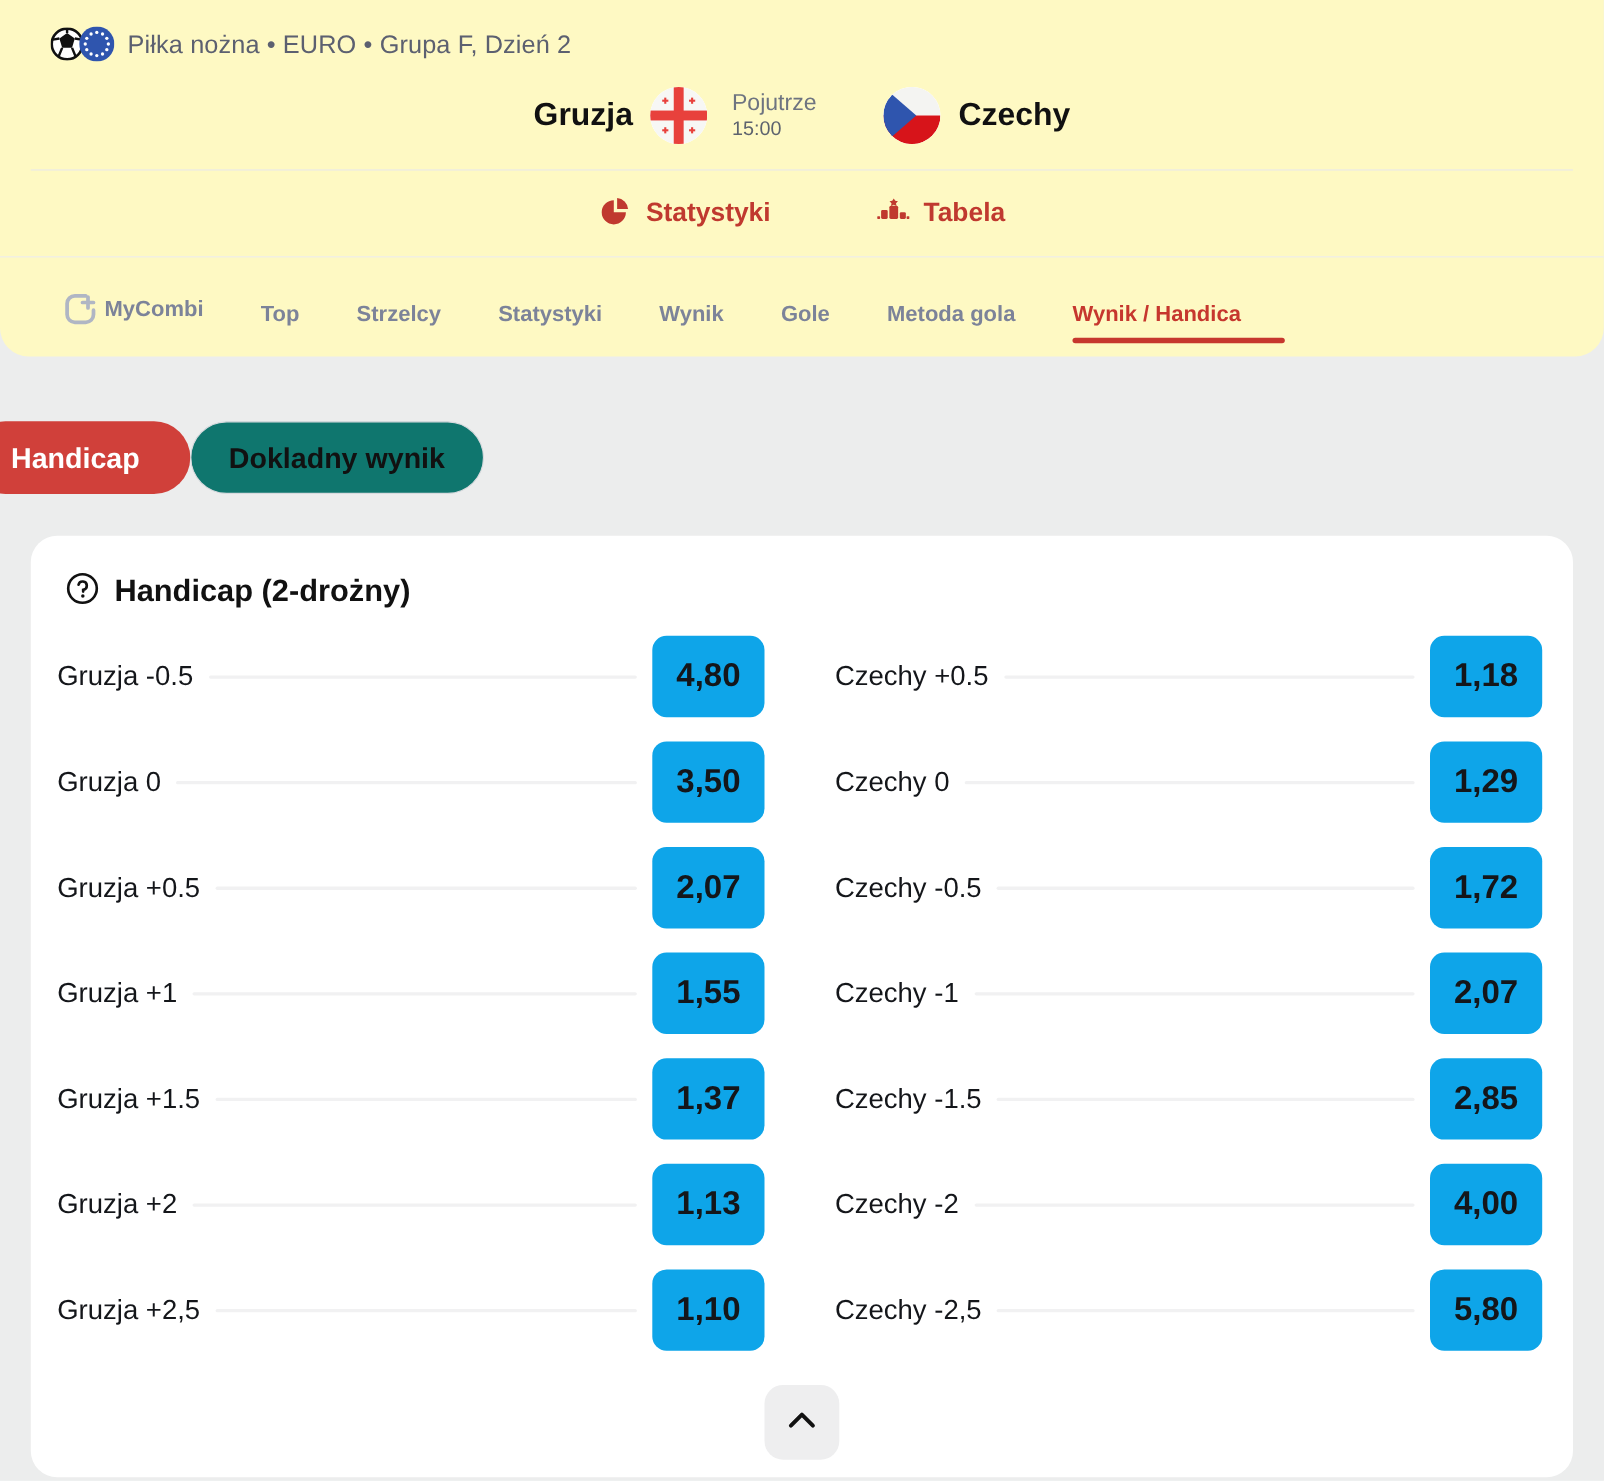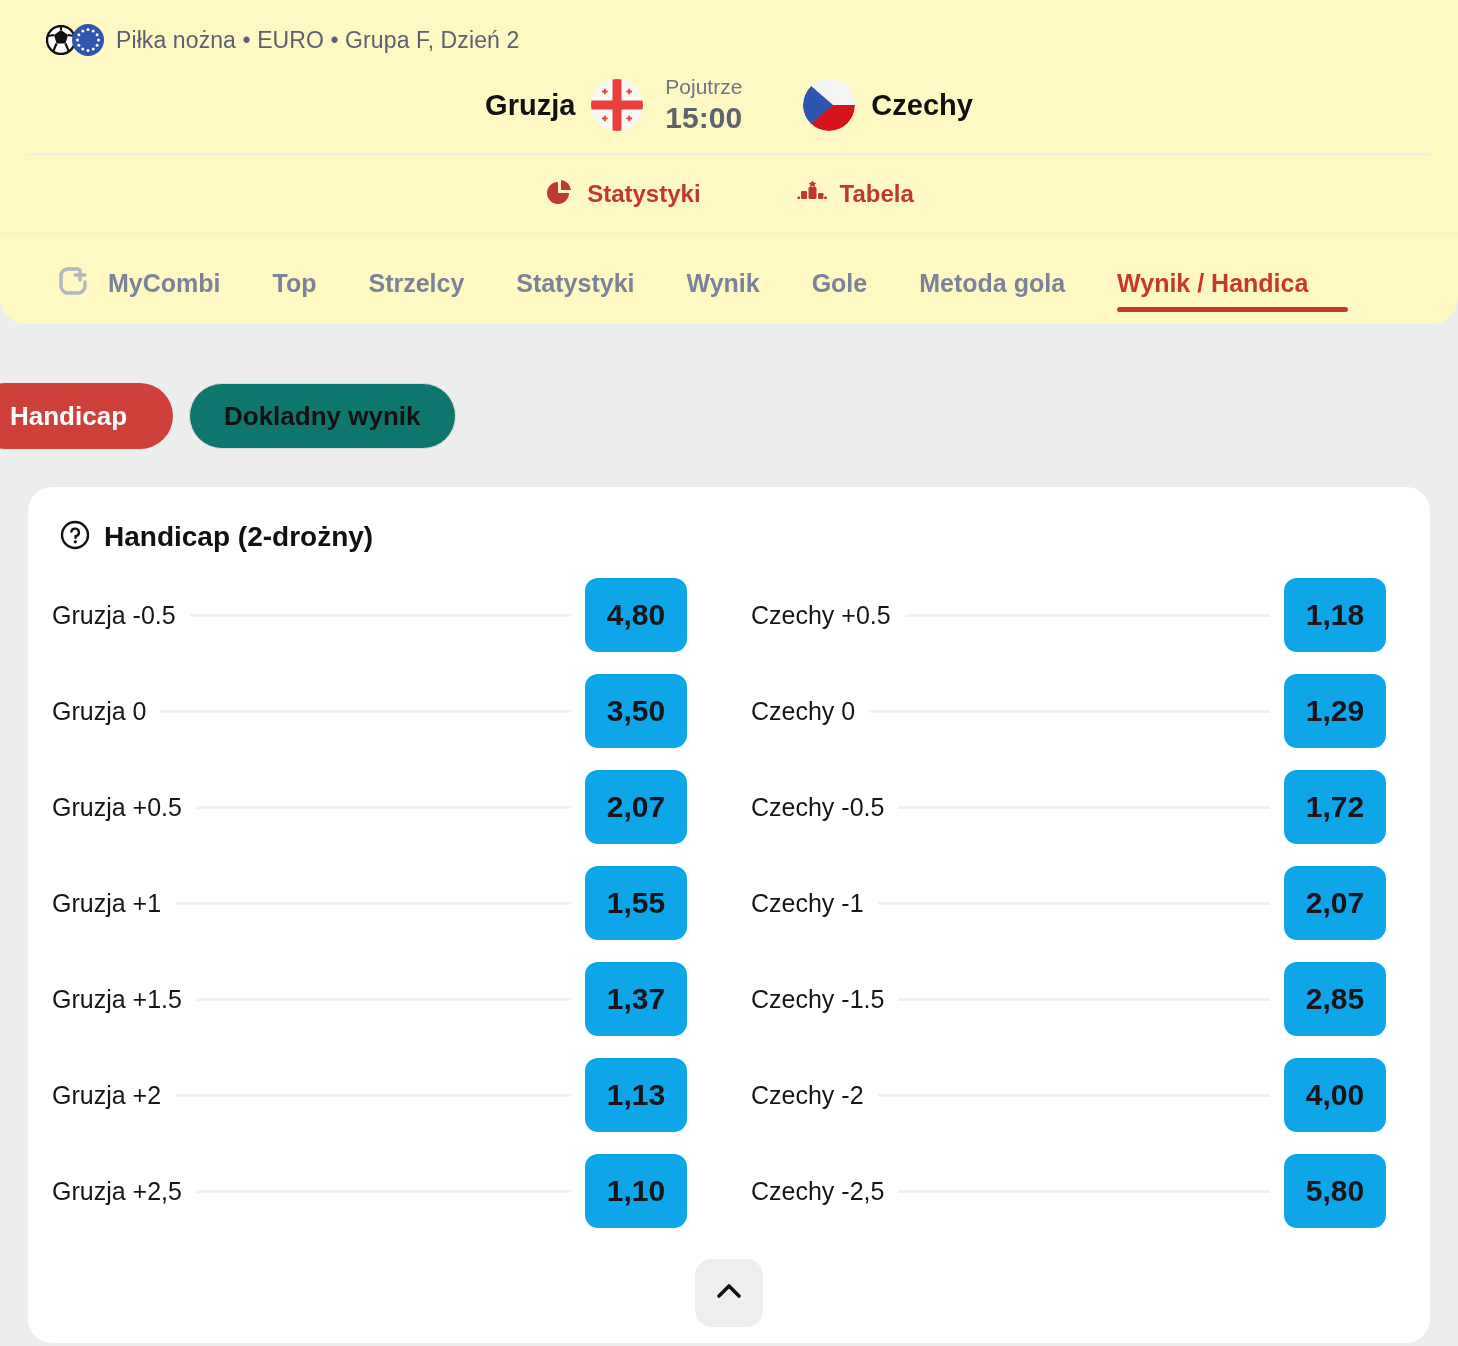--- a/index.html
+++ b/index.html
@@ -66,21 +66,21 @@
     background: #fff;
   }
   .kickoff {
     width: 116px;
     text-align: left;
     line-height: 1.18;
     color: #6e7480;
     margin: 0 6px;
   }
   .kickoff .day { font-size: 21px; display: block; }
-  .kickoff .time { font-size: 30px; display: block; font-weight: bold; color: #5d636e; }
+  .kickoff .time { font-size: 18px; display: block; font-weight: normal; color: #5d636e; }
 
   .hr-thin {
     height: 1px;
     background: #e8e8ea;
     margin: 6px 28px 0 28px;
   }
 
   
   .sub-actions {
     display: flex;
@@ -111,50 +111,49 @@
   .tabs {
     display: flex;
     align-items: flex-end;
     height: 90px;
     padding-left: 56px;
     gap: 0;
     overflow: hidden;
     position: relative;
   }
   .tab {
-    font-size: 25px;
+    font-size: 20px;
     font-weight: bold;
     color: #7c8399;
     white-space: nowrap;
     padding: 0 0 26px 0;
     margin-right: 52px;
     display: flex;
-    align-items: flex-end;
-    gap: 18px;
+    align-items: center;
+    gap: 5px;
     cursor: pointer;
     position: relative;
   }
   .tab.active { color: #c6372e; }
   .tab.active::after {
     content: "";
     position: absolute;
     left: 0; right: -40px; bottom: 12px;
     height: 5px;
     background: #c6372e;
     border-radius: 3px;
   }
   .mycombi-icon { display: inline-flex; }
 
   
   .pill-row {
     position: absolute;
     left: 0; top: 383px;
     display: flex;
     align-items: center;
-    gap: 16px;
   }
   .pill {
     height: 66px;
     border-radius: 33px;
     display: flex;
     align-items: center;
     justify-content: center;
     font-size: 26px;
     font-weight: bold;
     cursor: pointer;
@@ -193,21 +192,21 @@
   .market-title-text {
     font-size: 28px;
     font-weight: bold;
     color: #111111;
   }
 
   .grid {
     display: grid;
     grid-template-columns: 1fr 1fr;
     column-gap: 64px;
-    padding: 6px 44px 0 24px;
+    padding: 6px 28px 0 24px;
   }
   .odd-row {
     display: flex;
     align-items: center;
     height: 96px;
     cursor: pointer;
   }
   .odd-label {
     font-size: 25px;
     color: #14161a;

